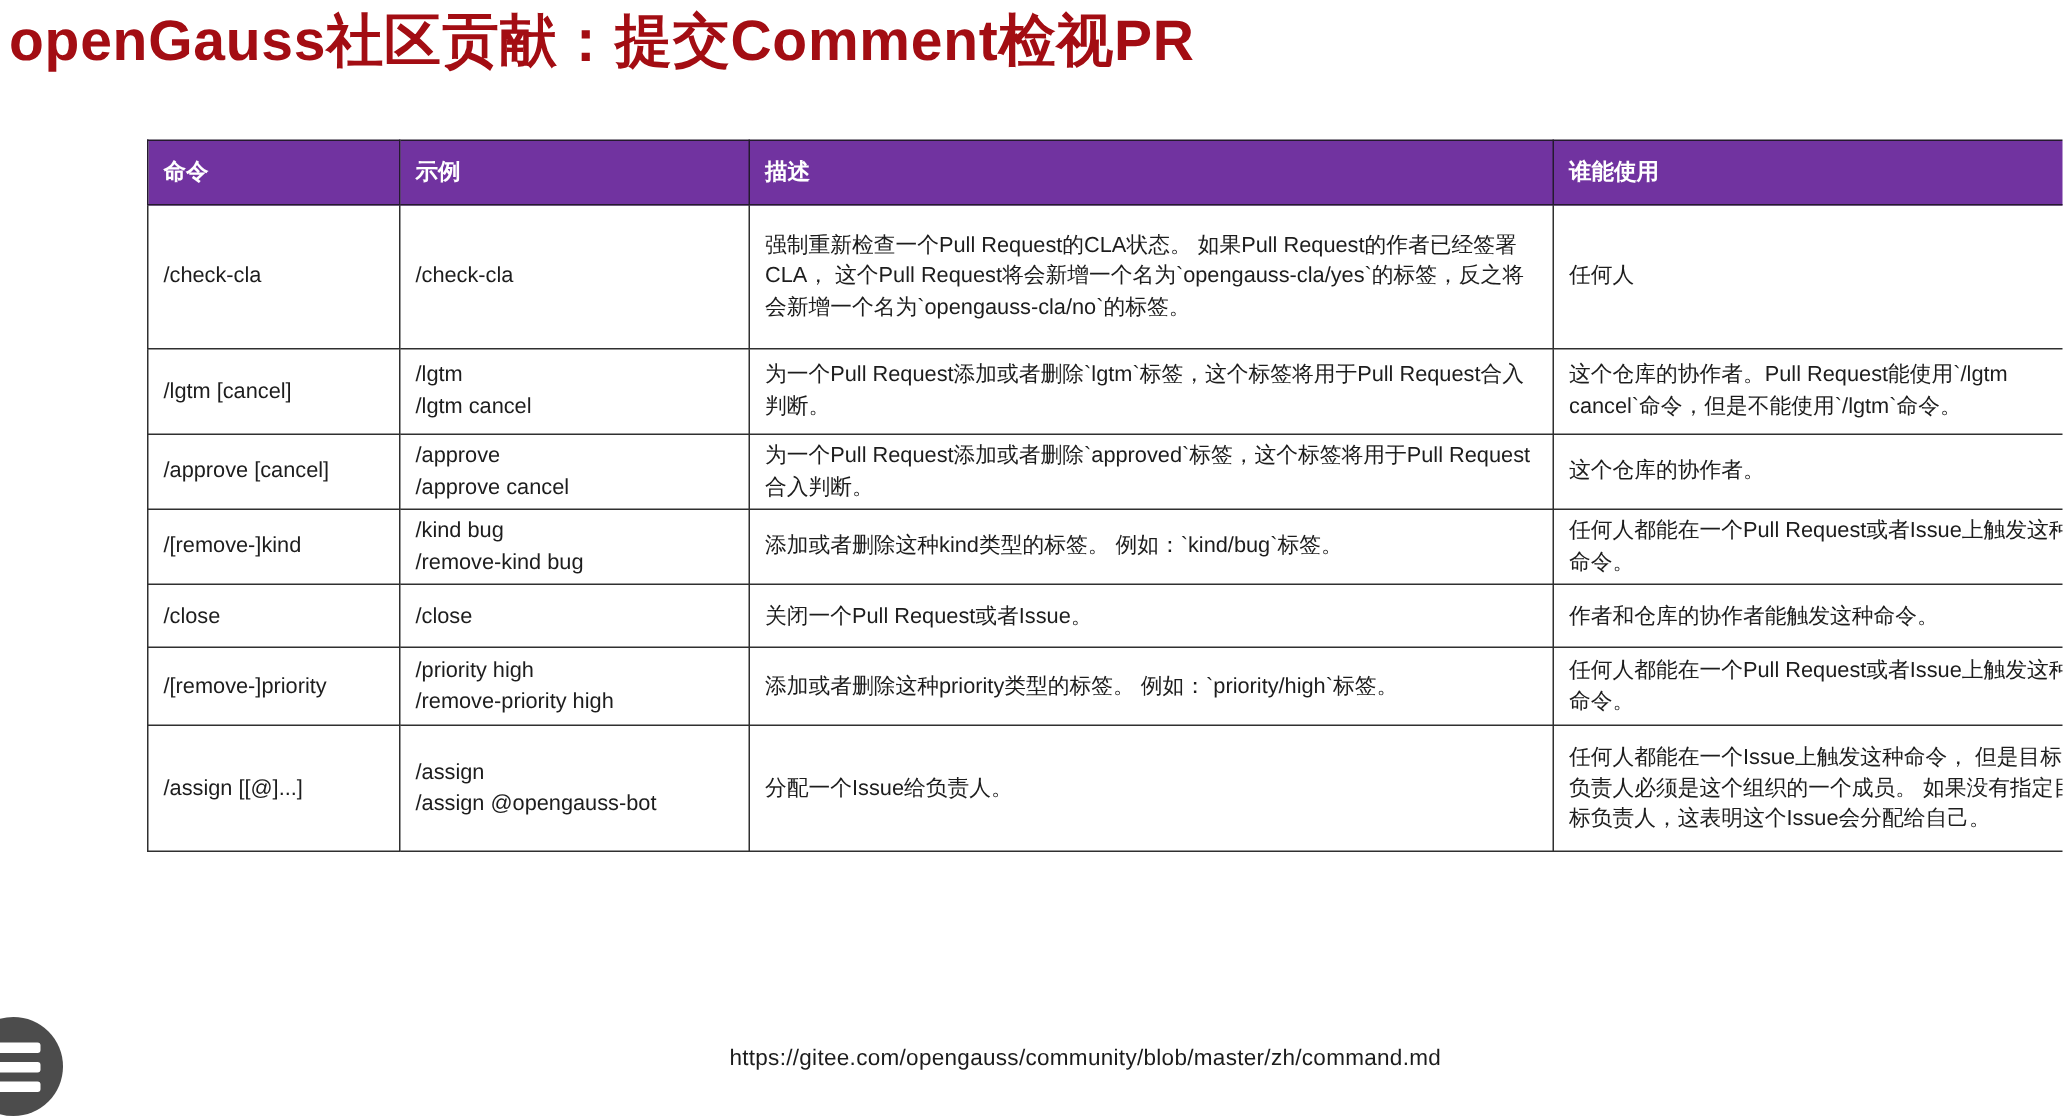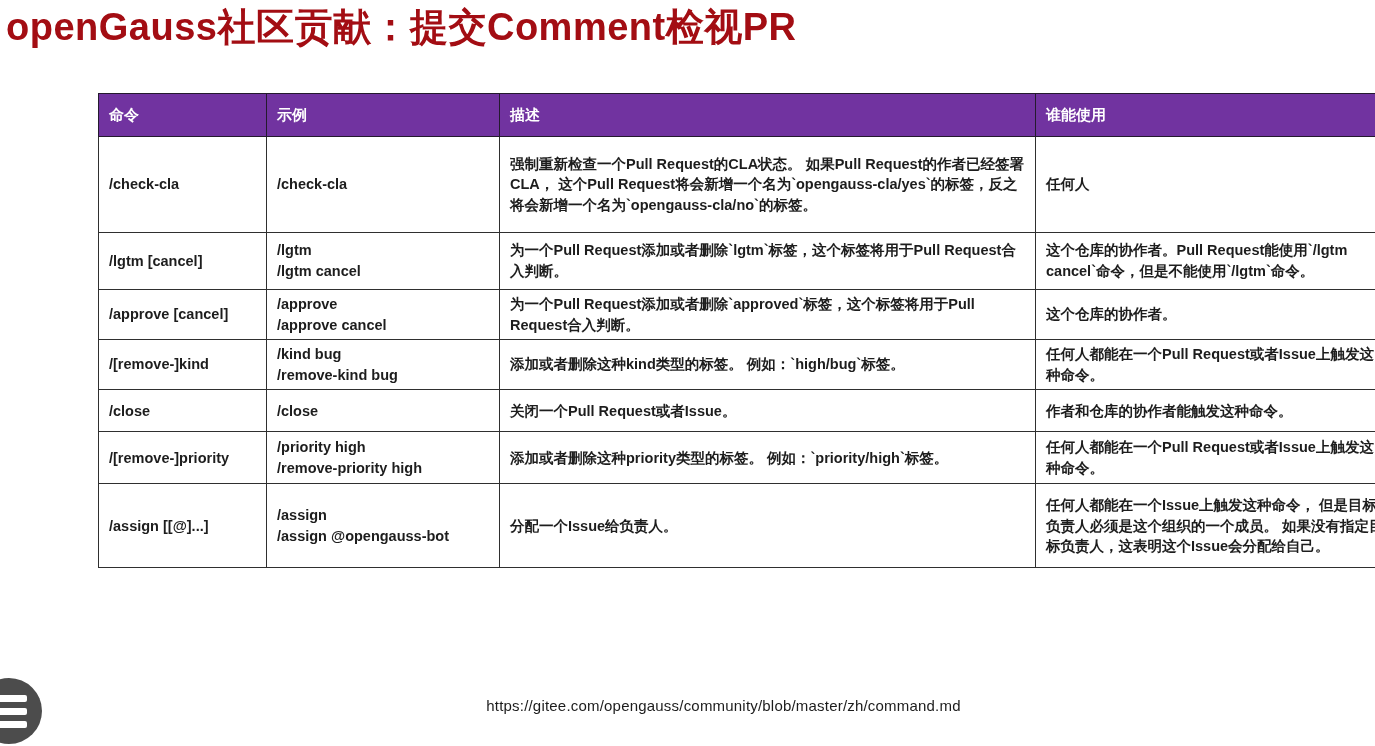--- a/index.html
+++ b/index.html
@@ -29,21 +29,20 @@
     table-layout: fixed;
     font-size: 14.5px;
     color: #1d1d1d;
     margin-left: 36px;
   }
   .cmd-table th, .cmd-table td {
     border: 1.5px solid #2f2f2f;
     vertical-align: middle;
     padding: 4px 10px;
     line-height: 1.42;
-    font-weight: bold;
   }
   .cmd-table thead th {
     background: #7133A0;
     color: #ffffff;
     font-weight: bold;
     text-align: left;
     height: 43px;
     font-size: 15px;
     border-color: #241a2e;
   }
@@ -128,21 +127,21 @@
         </td>
         <td class="c-desc">为一个Pull Request添加或者删除`approved`标签，这个标签将用于Pull Request合入判断。</td>
         <td class="c-who">这个仓库的协作者。</td>
       </tr>
       <tr style="height:48px">
         <td class="c-cmd">/[remove-]kind</td>
         <td class="c-ex">
           <div class="mono-line">/kind bug</div>
           <div class="mono-line">/remove-kind bug</div>
         </td>
-        <td class="c-desc">添加或者删除这种kind类型的标签。 例如：`high/bug`标签。</td>
+        <td class="c-desc">添加或者删除这种kind类型的标签。 例如：`kind/bug`标签。</td>
         <td class="c-who">任何人都能在一个Pull Request或者Issue上触发这种命令。</td>
       </tr>
       <tr style="height:42px">
         <td class="c-cmd">/close</td>
         <td class="c-ex">
           <div class="mono-line">/close</div>
         </td>
         <td class="c-desc">关闭一个Pull Request或者Issue。</td>
         <td class="c-who">作者和仓库的协作者能触发这种命令。</td>
       </tr>

